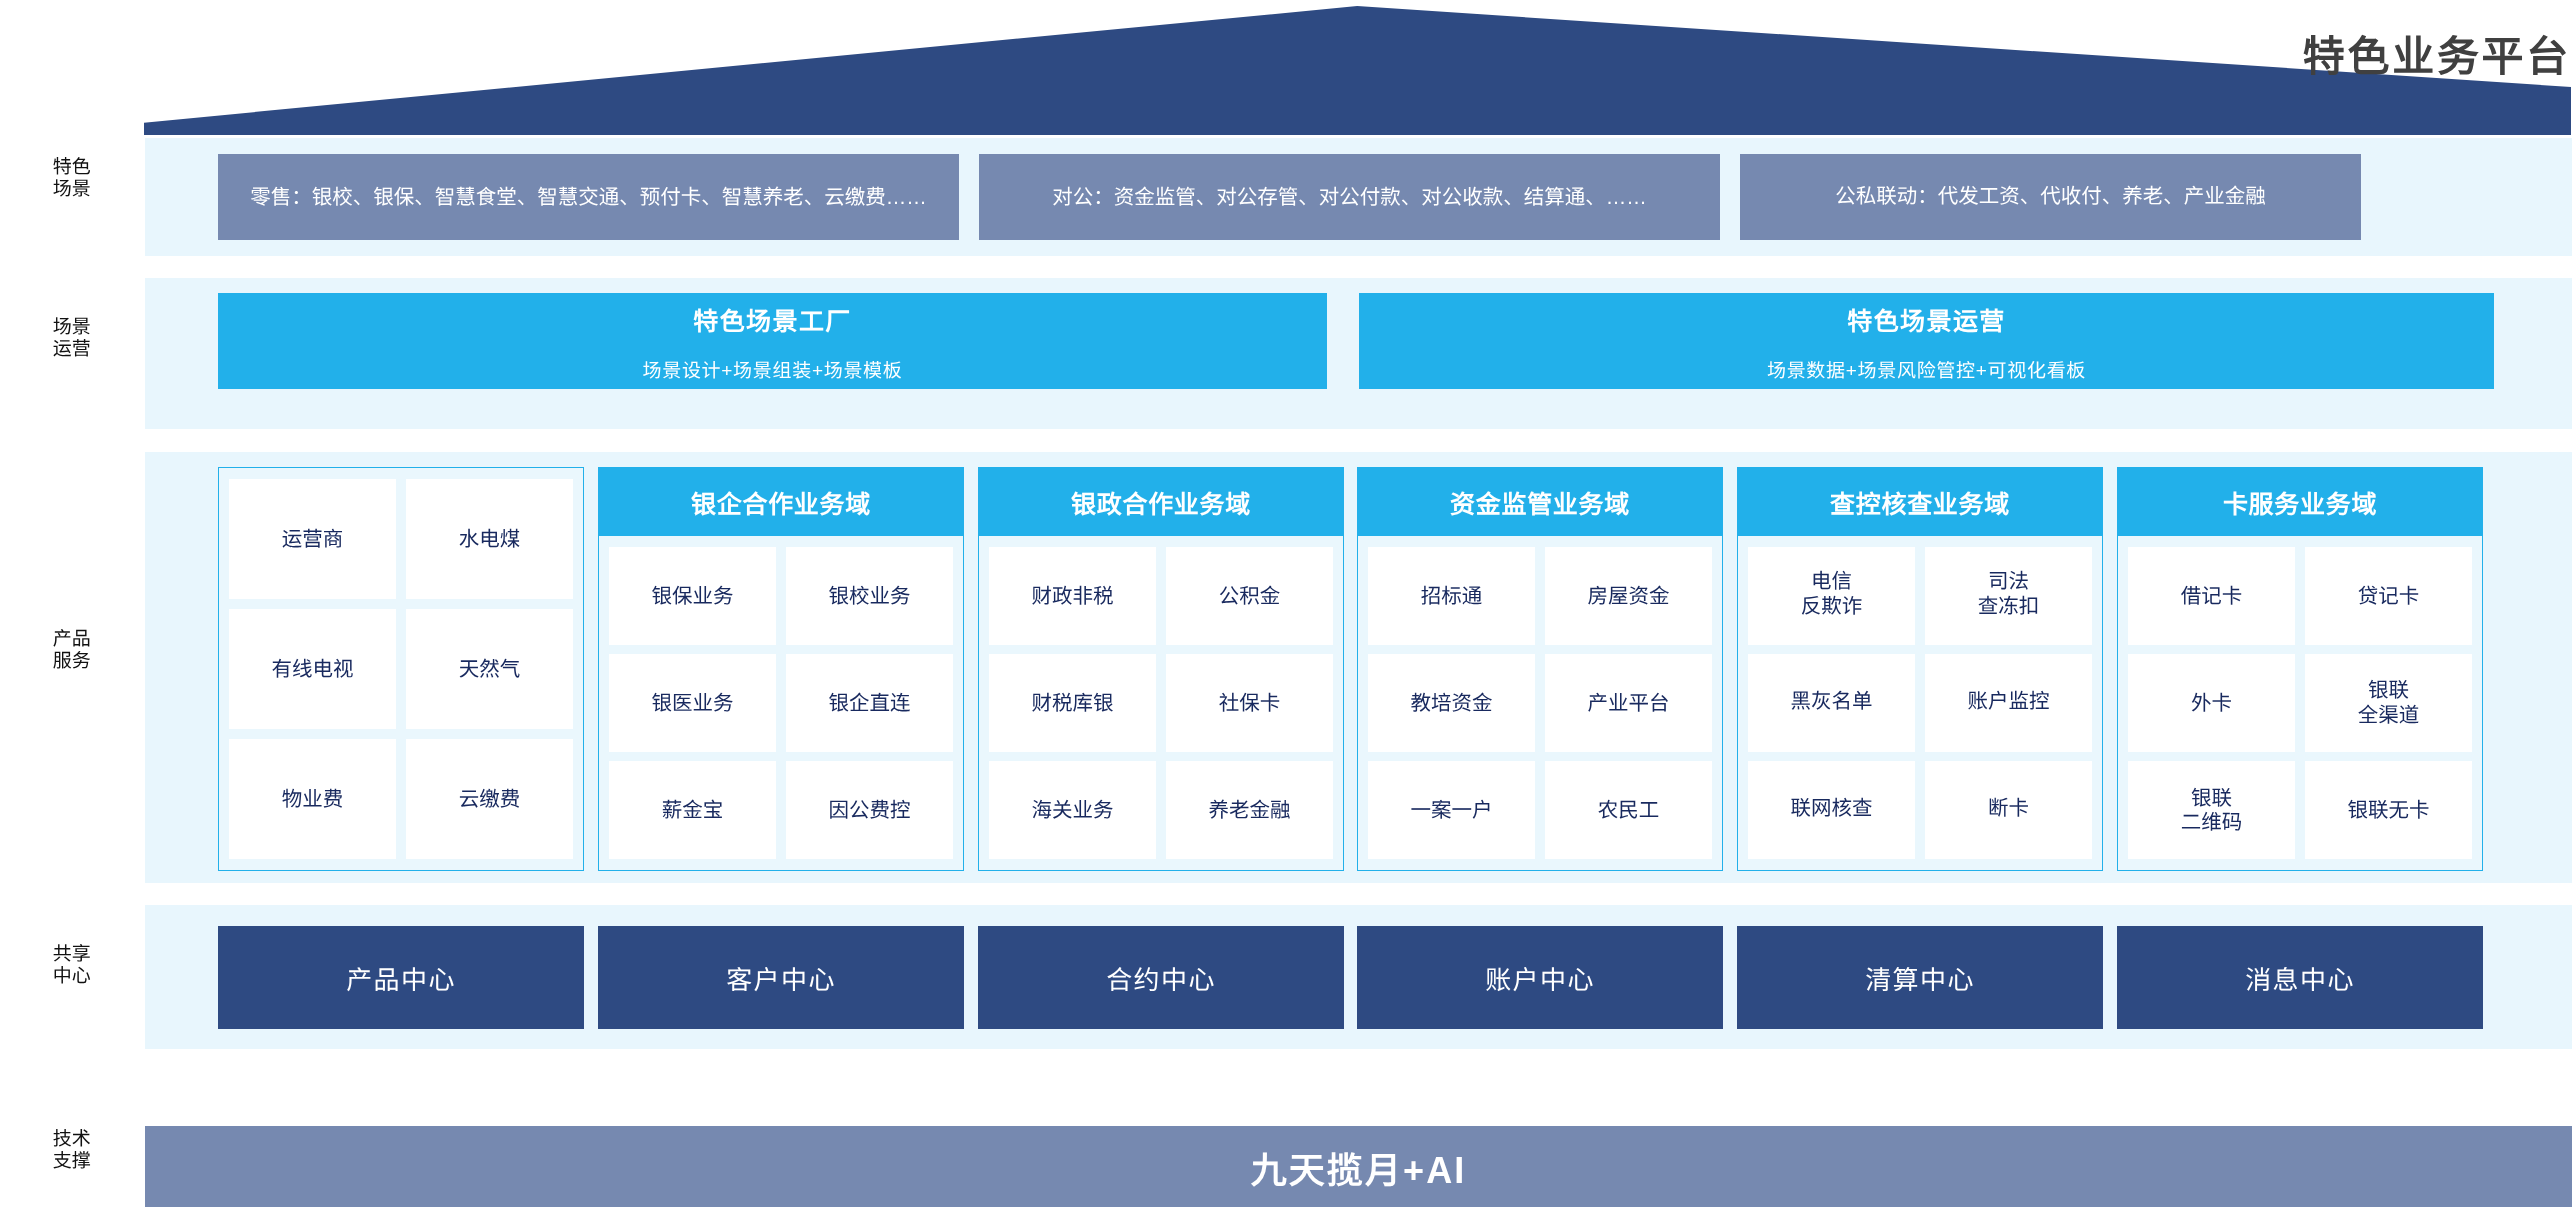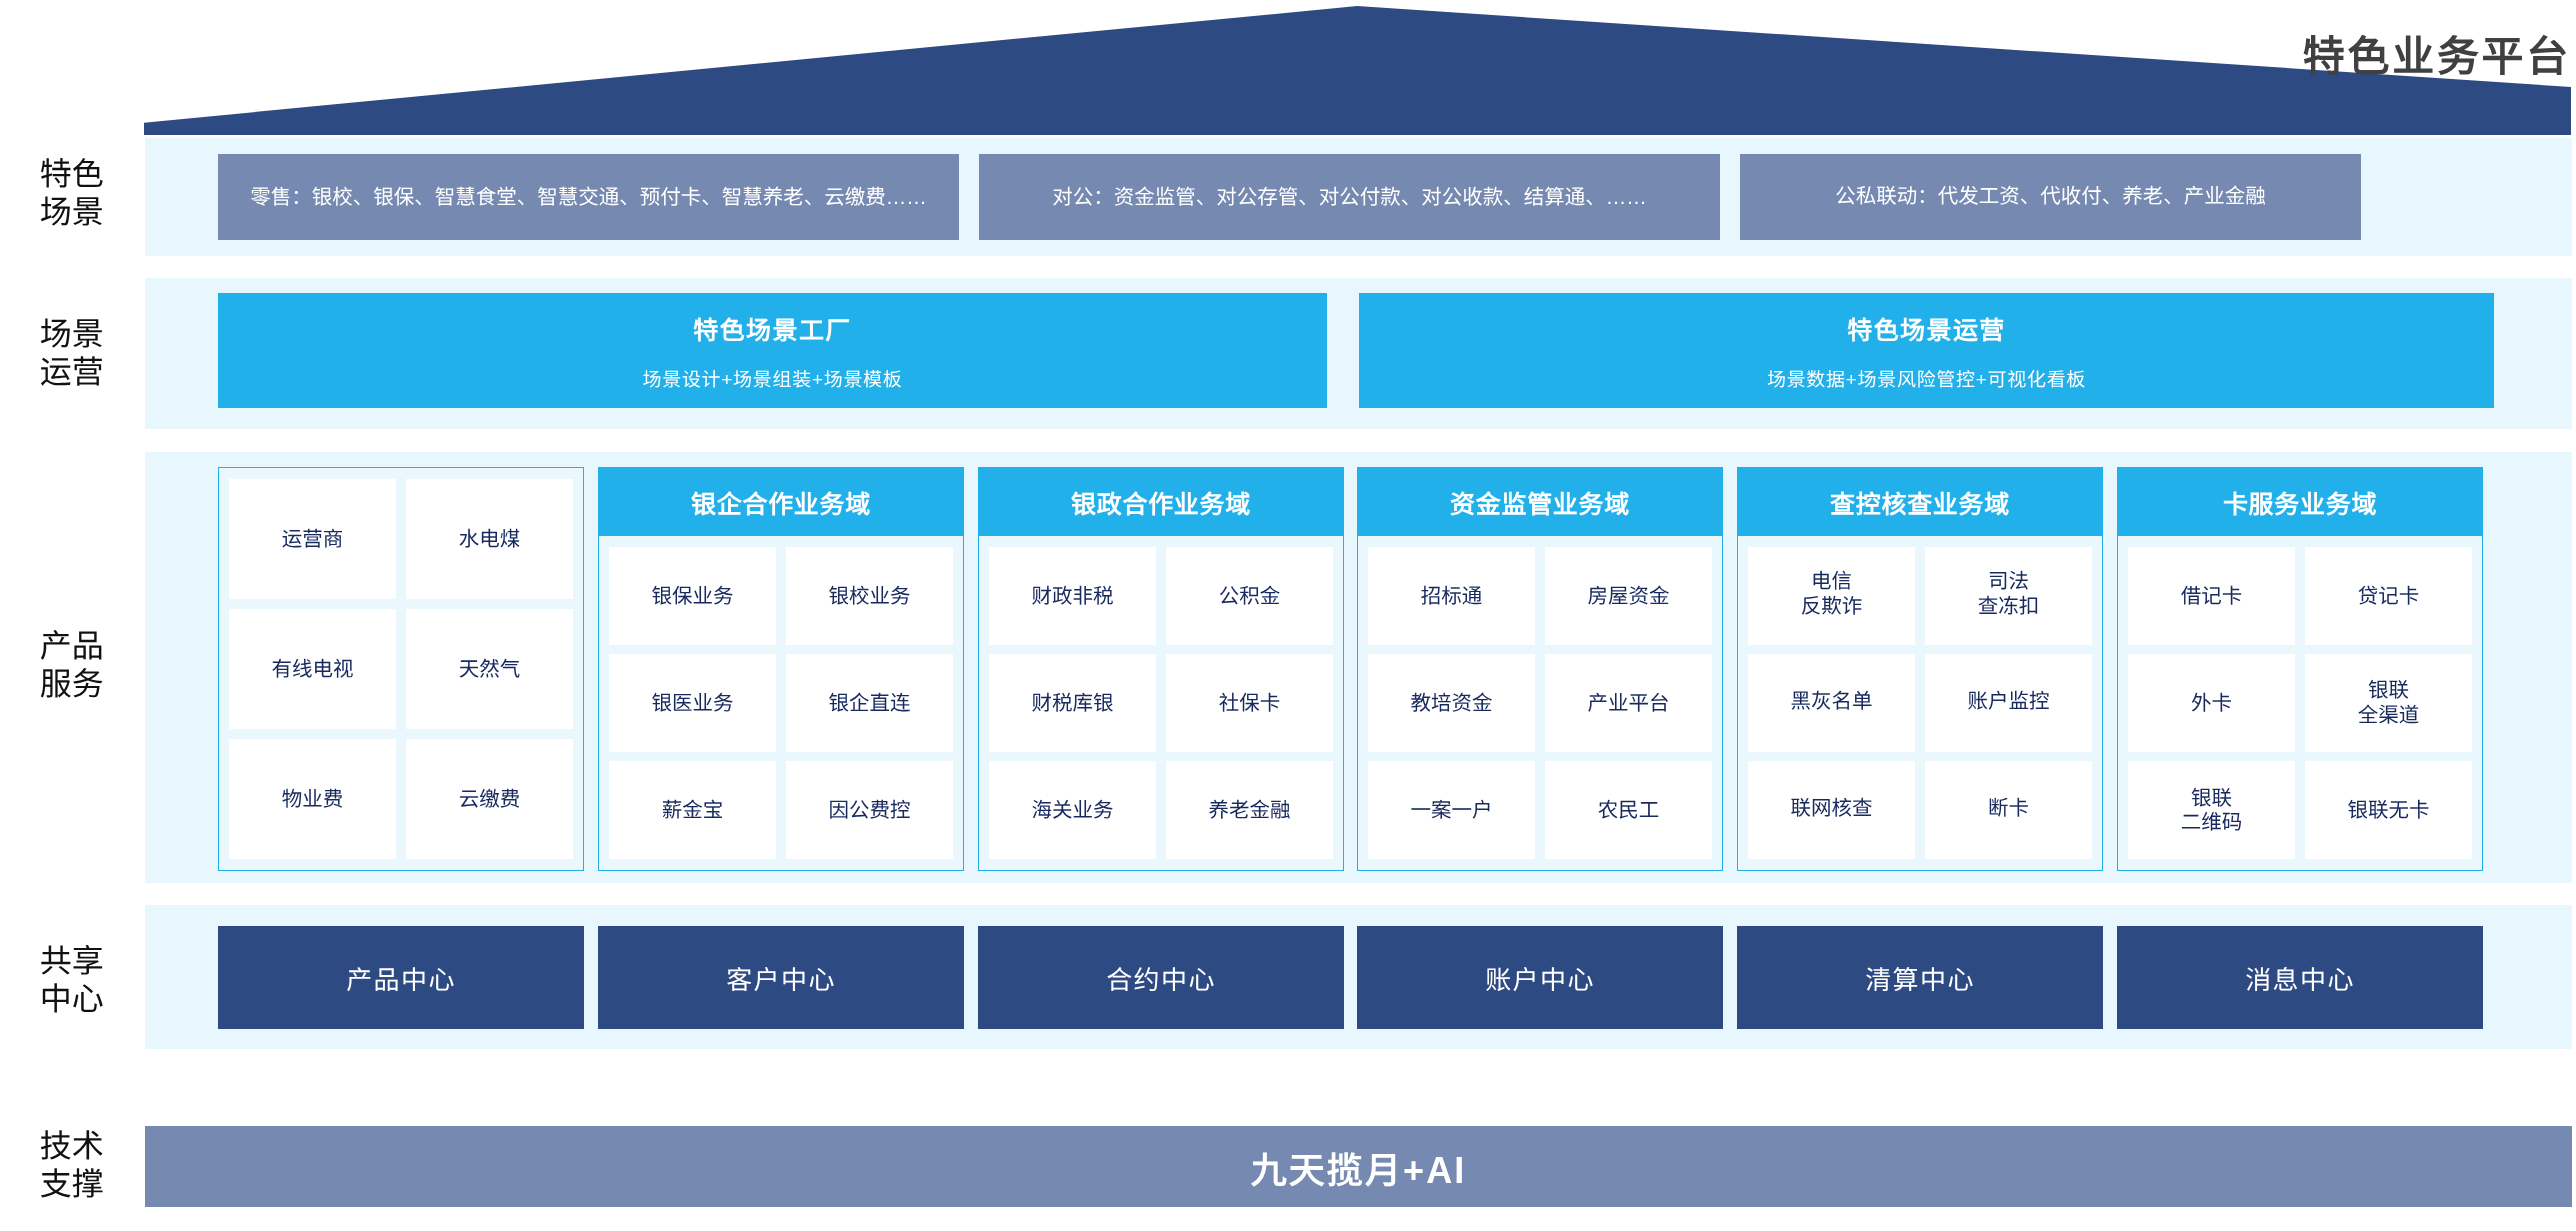--- a/index.html
+++ b/index.html
@@ -24,21 +24,21 @@
     font-size:42px;font-weight:bold;letter-spacing:2.7px;
     line-height:1;
   }
 
   
   .rowlabel{
     position:absolute;left:13.7px;
     width:116px;
     text-align:center;
     color:#111111;
-    font-size:32px;
+    font-size:19px;
     font-weight:normal;
     line-height:1.18;
   }
 
   
   .band{
     position:absolute;
     background:#e8f6fd;
     left:145px;width:2427px;
   }
@@ -55,21 +55,21 @@
     padding:0 9.6px;
     box-sizing:border-box;
   }
   #scene0{left:218px;width:741px;}
   #scene1{left:979px;width:741px;}
   #scene2{left:1740px;width:621px;font-family:Liberation Serif, serif;}
 
   
   #row2{top:278px;height:151px;}
   .ops-box{
-    position:absolute;top:293px;height:115px;
+    position:absolute;top:293px;height:96px;
     background:#22b0ea;color:#ffffff;
     display:flex;flex-direction:column;align-items:center;justify-content:center;
     box-sizing:border-box;
   }
   #ops0{left:218px;width:1109px;}
   #ops1{left:1359px;width:1135px;}
   .ops-title{font-size:25px;font-weight:bold;letter-spacing:1.4px;margin-bottom:18px;}
   .ops-sub{font-size:19px;font-weight:normal;letter-spacing:0.7px;}
 
   

